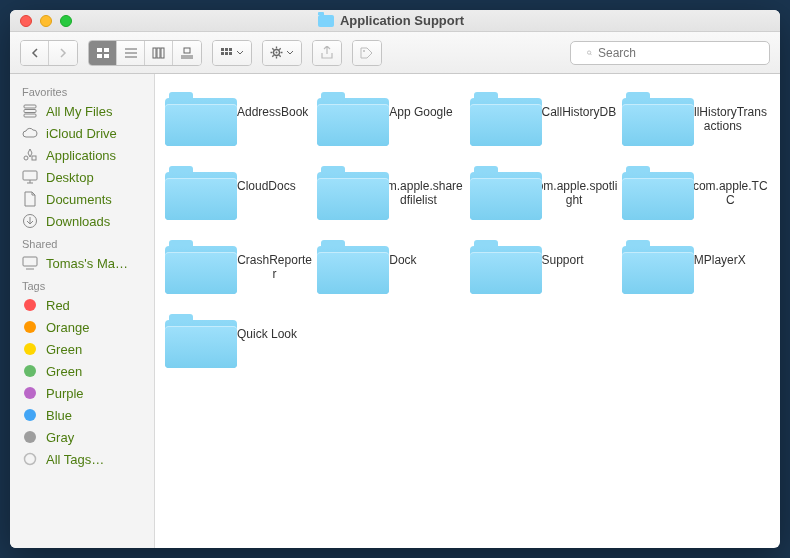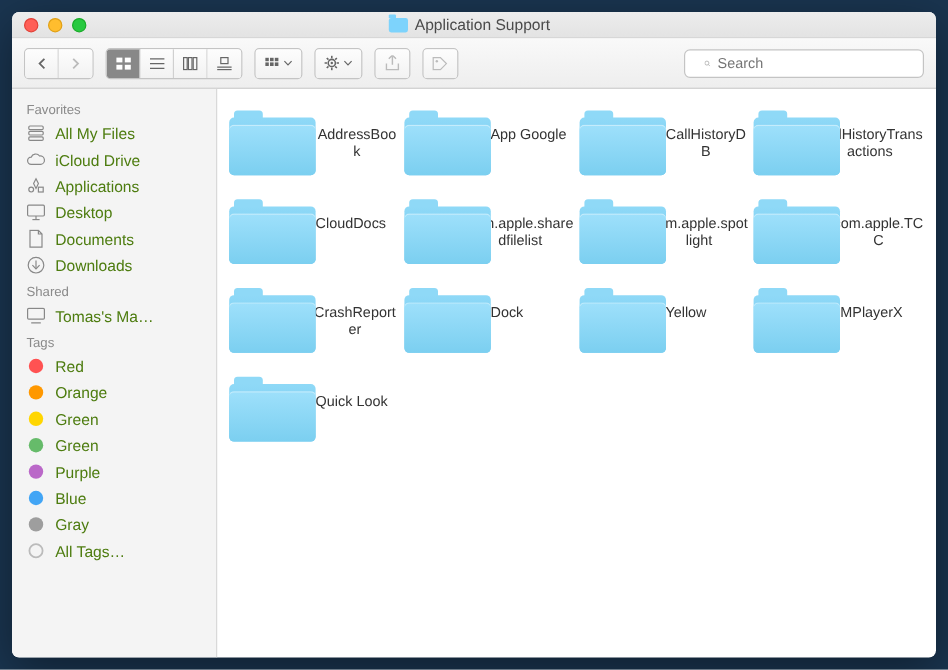--- a/index.html
+++ b/index.html
@@ -1,39 +1,39 @@
 <!DOCTYPE html>
 <html><head>
 <meta charset="utf-8">
 <style>
   * { box-sizing: border-box; margin: 0; padding: 0; font-family: -apple-system, "Helvetica Neue", Arial, sans-serif; }
   body { background: #1a3550; padding: 10px; }
   .window { width: 770px; height: 538px; background: #fff; border-radius: 6px; overflow: hidden; box-shadow: 0 10px 40px rgba(0,0,0,0.4); display: flex; flex-direction: column; }
-  .titlebar { height: 22px; background: linear-gradient(#ededed,#e3e3e3); display: flex; align-items: center; padding: 0 10px; border-bottom: 1px solid #cfcfcf; }
+  .titlebar { height: 22px; background: linear-gradient(#ededed,#e3e3e3); display: flex; align-items: center; padding: 0 10px; border-bottom: 1px solid #cfcfcf; font-weight: bold; }
   .traffic { display: flex; gap: 8px; }
   .traffic span { width: 12px; height: 12px; border-radius: 50%; display: inline-block; }
   .tl-close { background: #ff5f57; border: 1px solid #e24238; }
   .tl-min { background: #ffbd2e; border: 1px solid #e1a116; }
   .tl-max { background: #28c940; border: 1px solid #1aab29; }
   .title-center { flex: 1; display: flex; align-items: center; justify-content: center; gap: 6px; font-size: 13px; color: #4a4a4a; }
   .title-folder-icon { width: 16px; height: 12px; background: #7dd3fc; border-radius: 2px; position: relative; }
   .title-folder-icon::before { content:""; position:absolute; top:-3px; left:0; width:6px; height:3px; background:#7dd3fc; border-radius:1px 1px 0 0; }
 
   .toolbar { height: 42px; background: linear-gradient(#f9f9f9,#eeeeee); border-bottom: 1px solid #c9c9c9; display: flex; align-items: center; padding: 0 10px; gap: 10px; }
   .nav-group, .btn-group { display: flex; border: 1px solid #c4c4c4; border-radius: 4px; overflow: hidden; background: #fff; }
   .tb-btn { height: 24px; min-width: 28px; background: linear-gradient(#fdfdfd,#f2f2f2); border: none; border-right: 1px solid #d0d0d0; display: flex; align-items: center; justify-content: center; color: #555; font-size: 12px; cursor: default; }
   .tb-btn:last-child { border-right: none; }
   .tb-btn.active { background: #888; color: #fff; }
   .tb-btn.disabled { color: #bbb; }
   .spacer { flex: 1; }
   .search { width: 200px; height: 24px; border: 1px solid #c4c4c4; border-radius: 5px; background: #fff; display: flex; align-items: center; padding: 0 16px; gap: 6px; color: #999; font-size: 12px; }
   .search input { border: none; outline: none; flex: 1; font-size: 12px; background: transparent; }
 
   .body { flex: 1; display: flex; overflow: hidden; }
-  .sidebar { width: 171px; background: #f4f4f4; border-right: 1px solid #d9d9d9; padding: 6px 0; font-size: 13px; overflow-y: auto; }
+  .sidebar { width: 145px; background: #f4f4f4; border-right: 1px solid #d9d9d9; padding: 6px 0; font-size: 13px; overflow-y: auto; }
   .sb-header { color: #8a8a8a; font-size: 11px; font-weight: 500; padding: 6px 12px 2px; }
   .sb-item { display: flex; align-items: center; gap: 8px; padding: 3px 12px; color: #4d7c0f; cursor: default; white-space: nowrap; text-overflow: ellipsis; overflow: hidden; }
   .sb-icon { width: 16px; height: 16px; display: flex; align-items: center; justify-content: center; color: #888; flex-shrink: 0; }
   .tag-dot { width: 12px; height: 12px; border-radius: 50%; }
 
   .content { flex: 1; overflow-y: auto; padding: 14px 10px; }
   .grid { display: grid; grid-template-columns: repeat(4, 1fr); gap: 10px 4px; }
   .folder-item { display: flex; flex-direction: row; align-items: center; cursor: default; }
   .folder-icon-big { width: 72px; height: 58px; position: relative; margin-bottom: 6px; }
   .folder-back { position: absolute; bottom: 0; width: 72px; height: 48px; background: linear-gradient(#8fd9f7,#6ec7ee); border-radius: 4px; }
@@ -374,21 +374,21 @@
               <div class="folder-front"></div>
             </div>
             <div class="folder-label">Dock</div>
           </div>
           <div class="folder-item">
             <div class="folder-icon-big">
               <div class="folder-tab"></div>
               <div class="folder-back"></div>
               <div class="folder-front"></div>
             </div>
-            <div class="folder-label">Yellow</div>
+            <div class="folder-label">Support</div>
           </div>
           <div class="folder-item">
             <div class="folder-icon-big">
               <div class="folder-tab"></div>
               <div class="folder-back"></div>
               <div class="folder-front"></div>
             </div>
             <div class="folder-label">MPlayerX</div>
           </div>
           <div class="folder-item">

